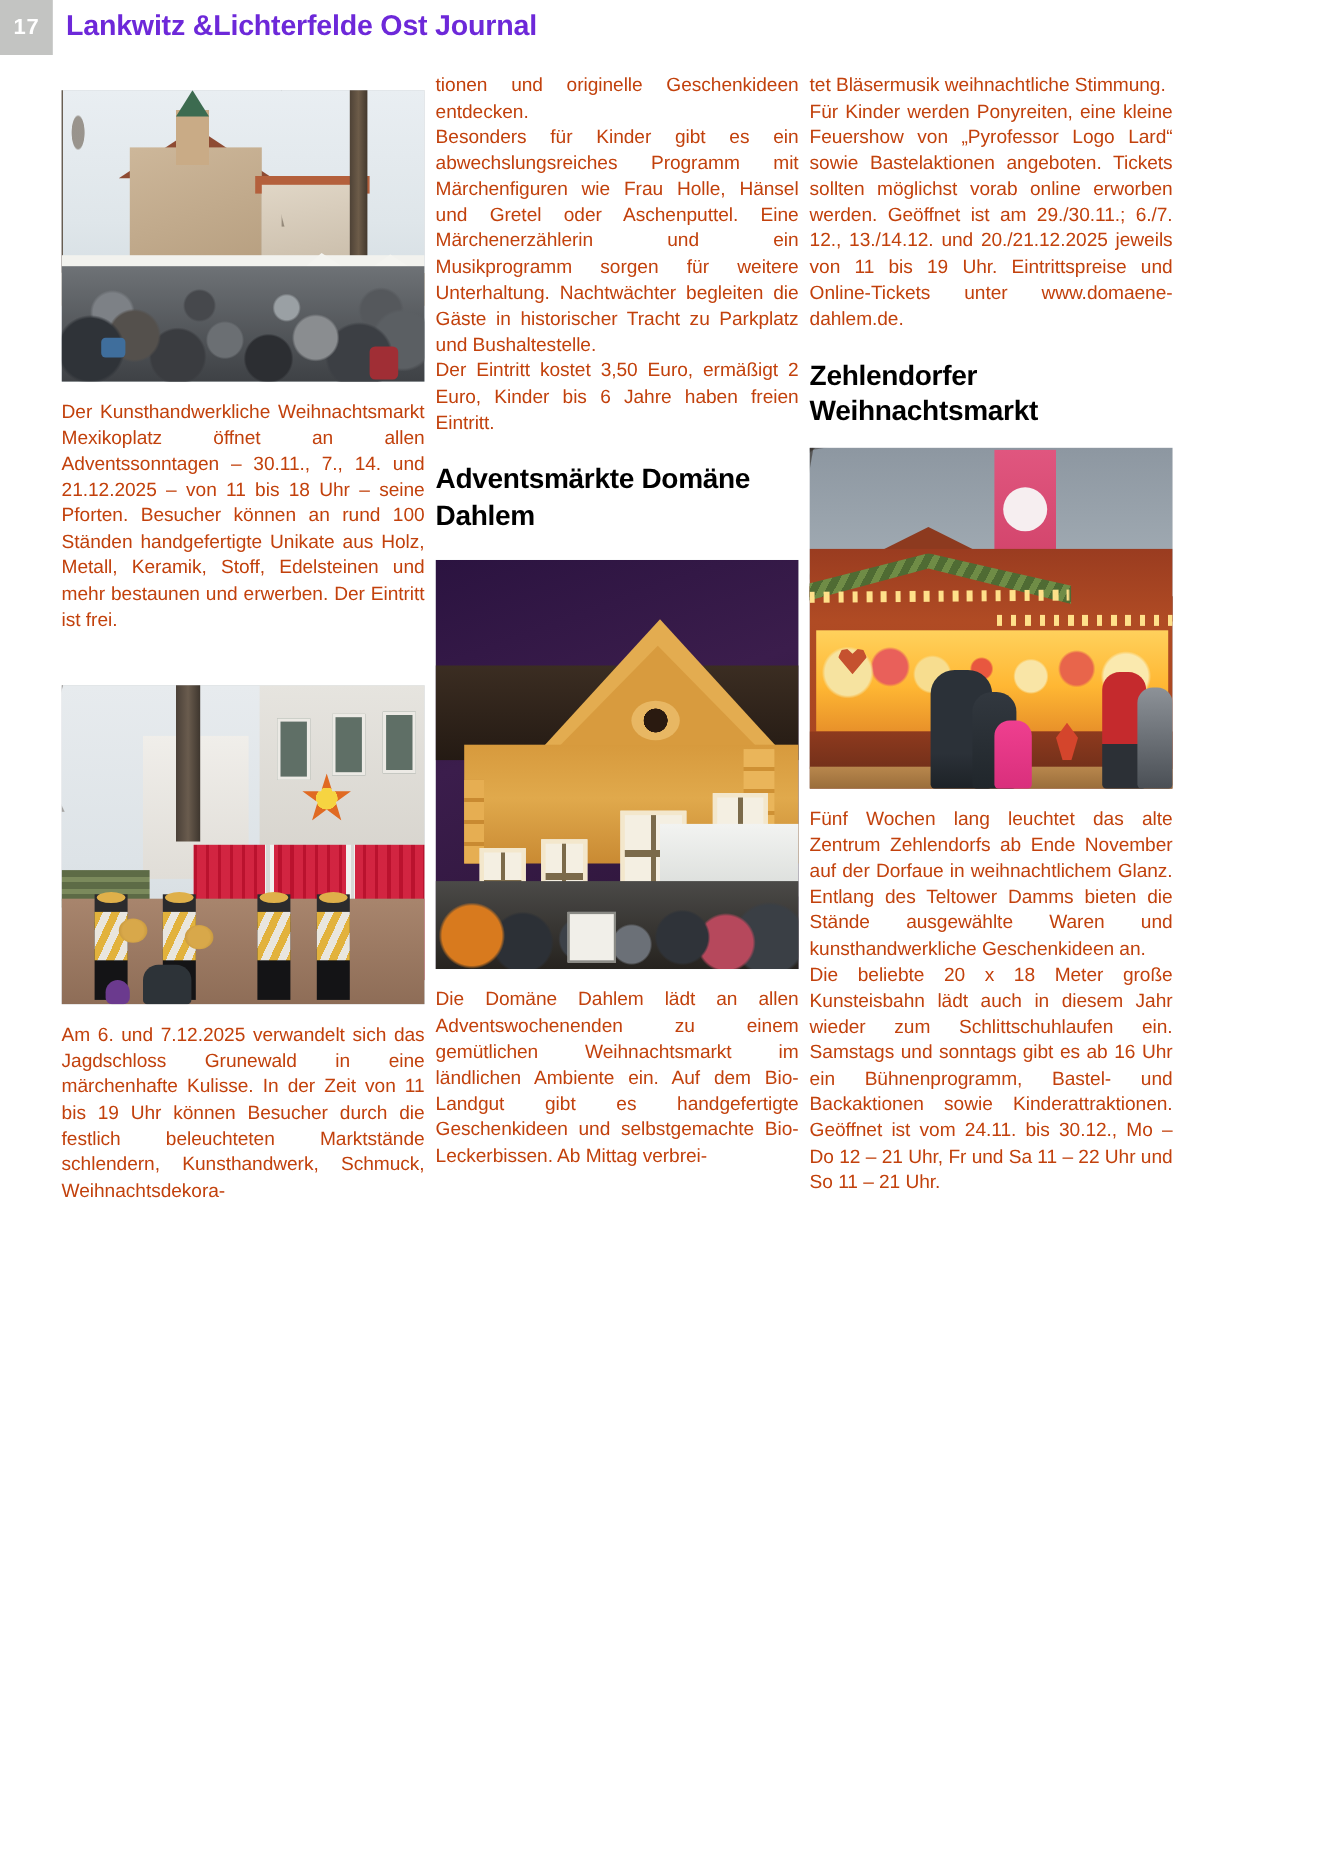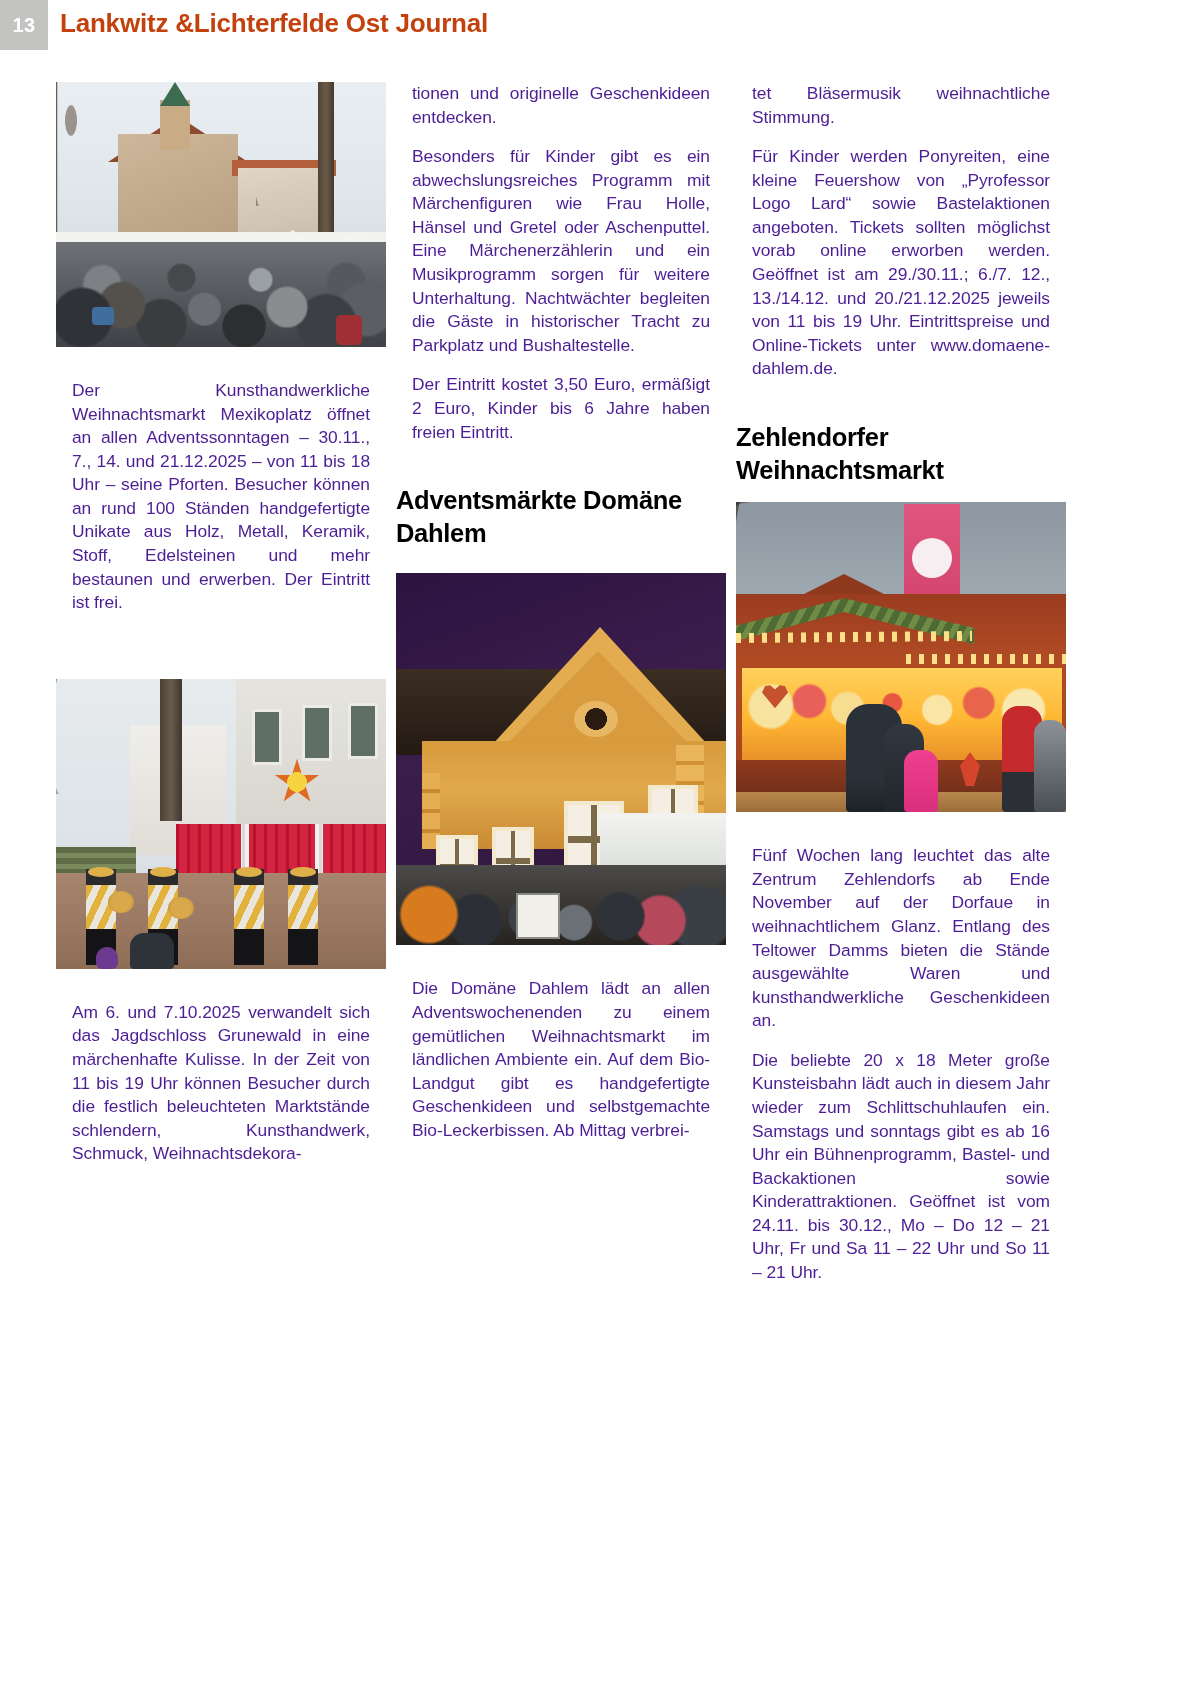--- a/index.html
+++ b/index.html
@@ -41,21 +41,21 @@
     font-weight: bold;
     color: #ffffff;
     letter-spacing: 0.5px;
   }
   .masthead {
     position: absolute;
     left: 60px;
     top: 8px;
     font-size: 26px;
     font-weight: bold;
-    color: #c2410c;
+    color: #6d28d9;
     letter-spacing: -0.2px;
     white-space: nowrap;
   }
 
   
   .col {
     position: absolute;
     top: 66px;
     width: 330px;
   }
@@ -68,24 +68,24 @@
     line-height: 1.28;
     font-weight: bold;
     margin: 0 0 0 0;
     letter-spacing: -0.3px;
     color: #000;
   }
 
   p.body {
     font-size: 17.4px;
     line-height: 1.355;
-    margin: 16px;
+    margin: 0;
     text-align: justify;
     hyphens: manual;
-    color: #4c1d95;
+    color: #c2410c;
     letter-spacing: -0.05px;
   }
   p.body + p.body { margin-top: 0; }
 
   .gap-sm { height: 16px; }
   .gap-md { height: 24px; }
 
   
   .photo {
     position: relative;
@@ -455,21 +455,21 @@
     position: absolute; right: 86px; bottom: 26px; width: 20px; height: 34px;
     background: #d4452c;
     clip-path: polygon(50% 0, 100% 40%, 70% 100%, 30% 100%, 0 40%);
   }
 </style>
 </head>
 <body>
 
 <div class="page-header">
   <div class="folio-block"></div>
-  <div class="folio-num">13</div>
+  <div class="folio-num">17</div>
   <div class="masthead">Lankwitz &amp;Lichterfelde Ost Journal</div>
 </div>
 
 <div class="col col-1">
 
 
   <div class="gap-sm"></div>
 
   <div class="photo ph-mexiko">
     <div class="sky"></div>
@@ -529,21 +529,21 @@
       <div class="hat"></div>
     </div>
     <div class="horn h1"></div>
     <div class="horn h2"></div>
     <div class="child"></div>
     <div class="beanie"></div>
   </div>
 
   <div class="gap-sm"></div>
 
-  <p class="body">Am 6. und 7.10.2025 verwandelt sich das Jagdschloss Grunewald in eine märchenhafte Kulisse. In der Zeit von 11 bis 19 Uhr können Besucher durch die festlich beleuchteten Marktstände schlendern, Kunsthandwerk, Schmuck, Weihnachtsdekora-</p>
+  <p class="body">Am 6. und 7.12.2025 verwandelt sich das Jagdschloss Grunewald in eine märchenhafte Kulisse. In der Zeit von 11 bis 19 Uhr können Besucher durch die festlich beleuchteten Marktstände schlendern, Kunsthandwerk, Schmuck, Weihnachtsdekora-</p>
 </div>
 
 <div class="col col-2">
 
   <p class="body">tionen und originelle Geschenkideen entdecken.</p>
   <p class="body">Besonders für Kinder gibt es ein abwechslungsreiches Programm mit Märchenfiguren wie Frau Holle, Hänsel und Gretel oder Aschenputtel. Eine Märchenerzählerin und ein Musikprogramm sorgen für weitere Unterhaltung. Nachtwächter begleiten die Gäste in historischer Tracht zu Parkplatz und Bushaltestelle.</p>
   <p class="body">Der Eintritt kostet 3,50 Euro, ermäßigt 2 Euro, Kinder bis 6 Jahre haben freien Eintritt.</p>
 
   <div class="gap-md"></div>
 

